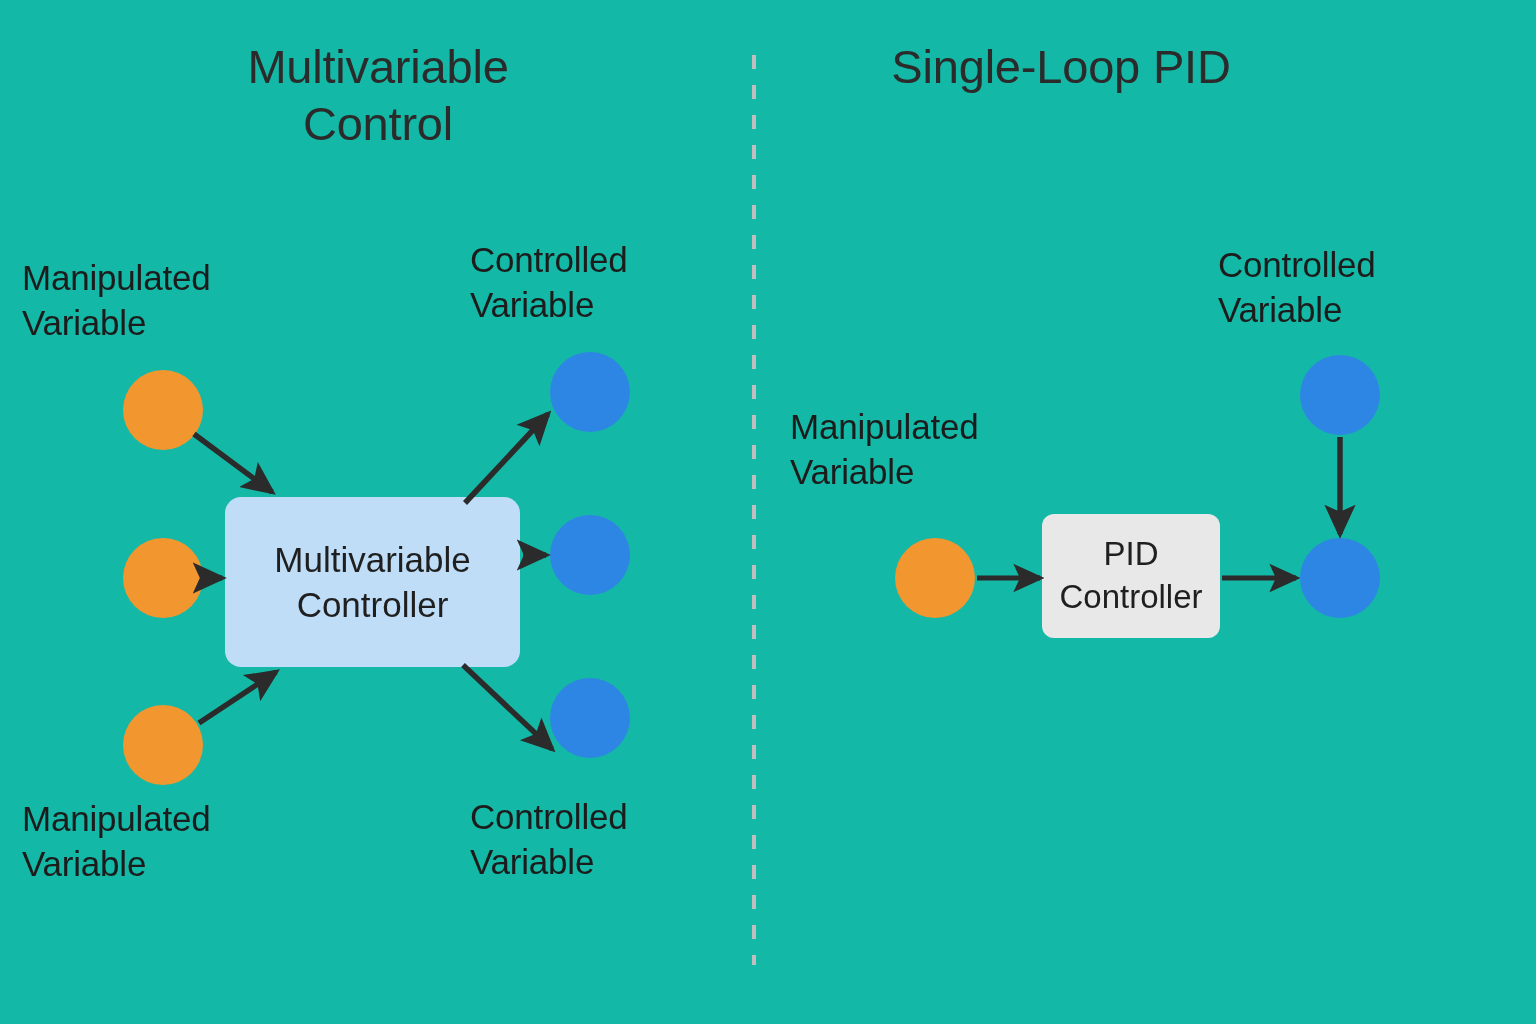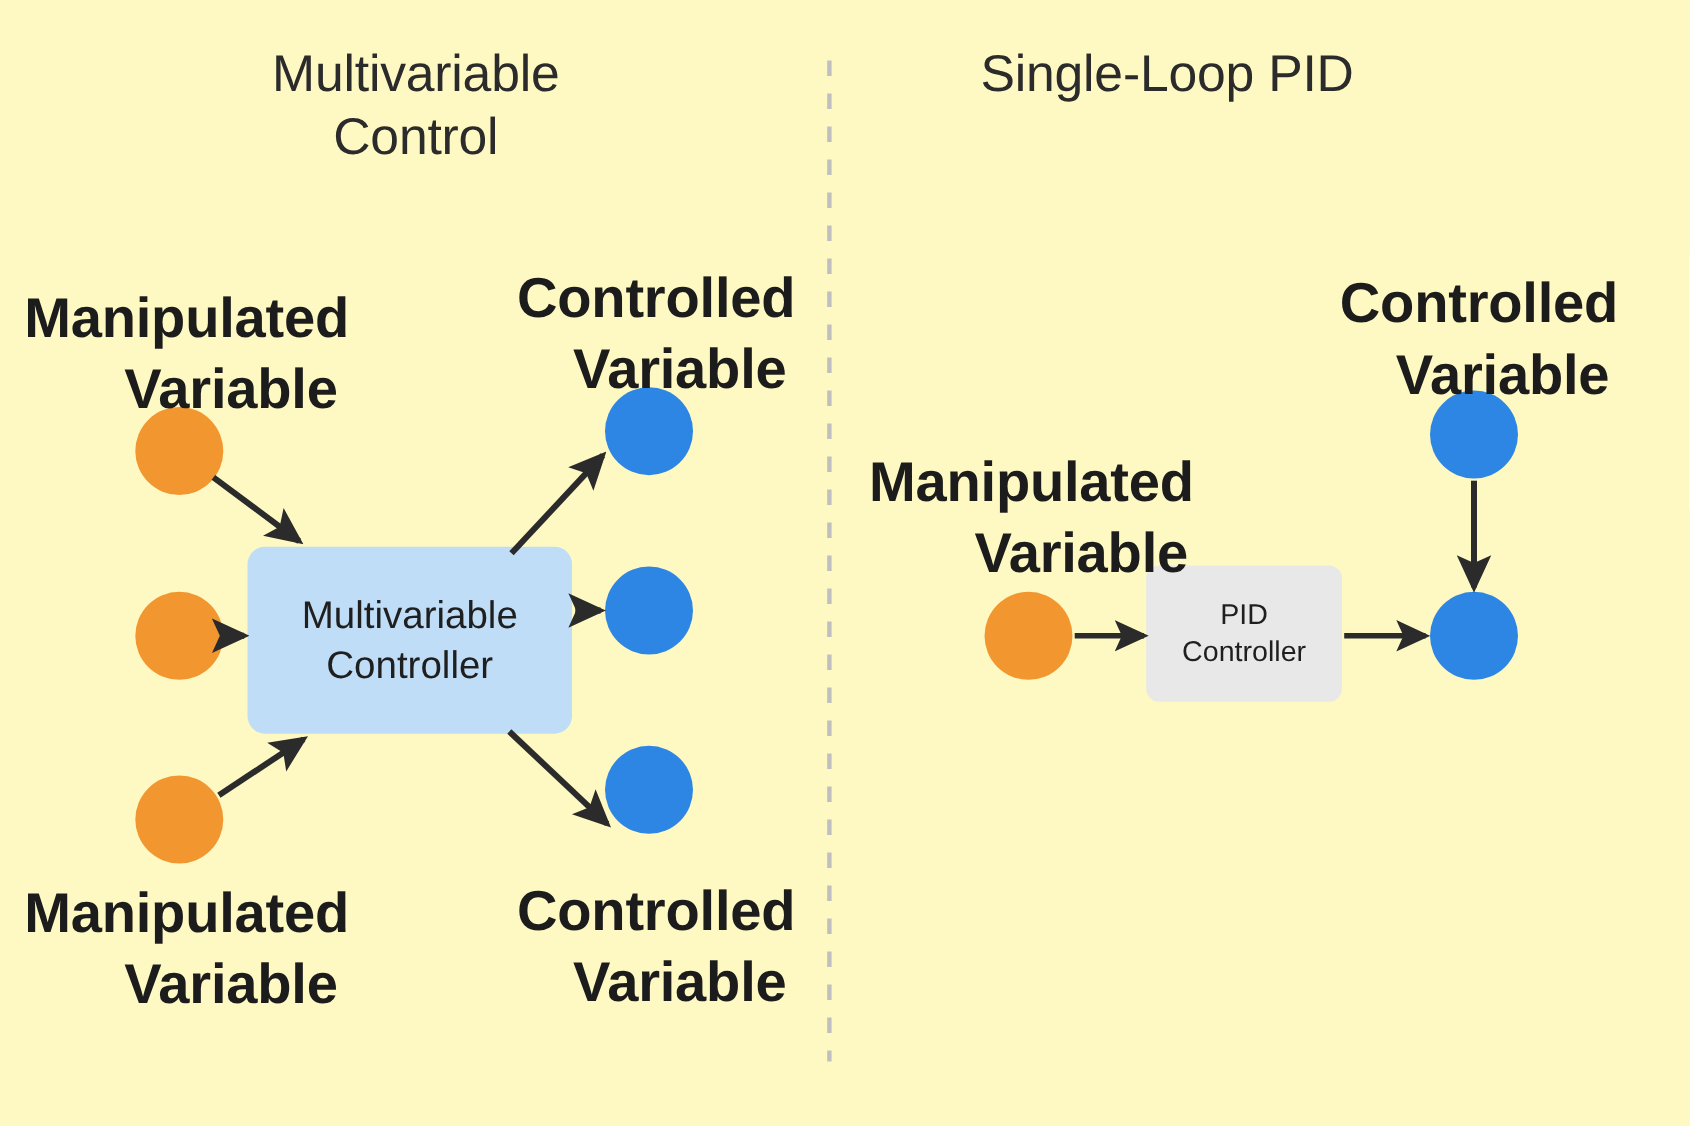--- a/index.html
+++ b/index.html
@@ -4,21 +4,21 @@
 <style>
   html, body {
     margin: 0;
     padding: 0;
     background: #ffffff;
   }
   #canvas {
     position: relative;
     width: 1536px;
     height: 1024px;
-    background: #fef9c3;
+    background: #14b8a6;
     overflow: hidden;
     font-family: "Liberation Sans", sans-serif;
     color: #262626;
   }
   .svg-layer {
     position: absolute;
     left: 0;
     top: 0;
     width: 1536px;
     height: 1024px;
@@ -27,24 +27,24 @@
     position: absolute;
     text-align: center;
     font-size: 47px;
     line-height: 1.22;
     font-weight: 400;
     color: #2b2b2b;
     letter-spacing: -0.2px;
   }
   .label {
     position: absolute;
-    text-align: right;
-    font-size: 51px;
+    text-align: left;
+    font-size: 35px;
     line-height: 1.28;
-    font-weight: 700;
+    font-weight: 400;
     color: #1c1c1c;
     letter-spacing: -0.2px;
     white-space: pre-line;
   }
   .node-text {
     position: absolute;
     text-align: center;
     font-size: 35px;
     line-height: 1.3;
     font-weight: 400;
@@ -119,16 +119,16 @@
 
   <div class="node-text" style="left:225px; top:497px; width:295px; height:170px;">Multivariable
 Controller</div>
 
   <div class="label" style="left:790px; top:405px; width:290px;">Manipulated
 Variable</div>
 
   <div class="label" style="left:1218px; top:243px; width:245px;">Controlled
 Variable</div>
 
-  <div class="node-text" style="left:1042px; top:514px; width:178px; height:124px; font-size:26px;">PID
+  <div class="node-text" style="left:1042px; top:514px; width:178px; height:124px; font-size:33px;">PID
 Controller</div>
 
 </div>
 
 </body></html>

